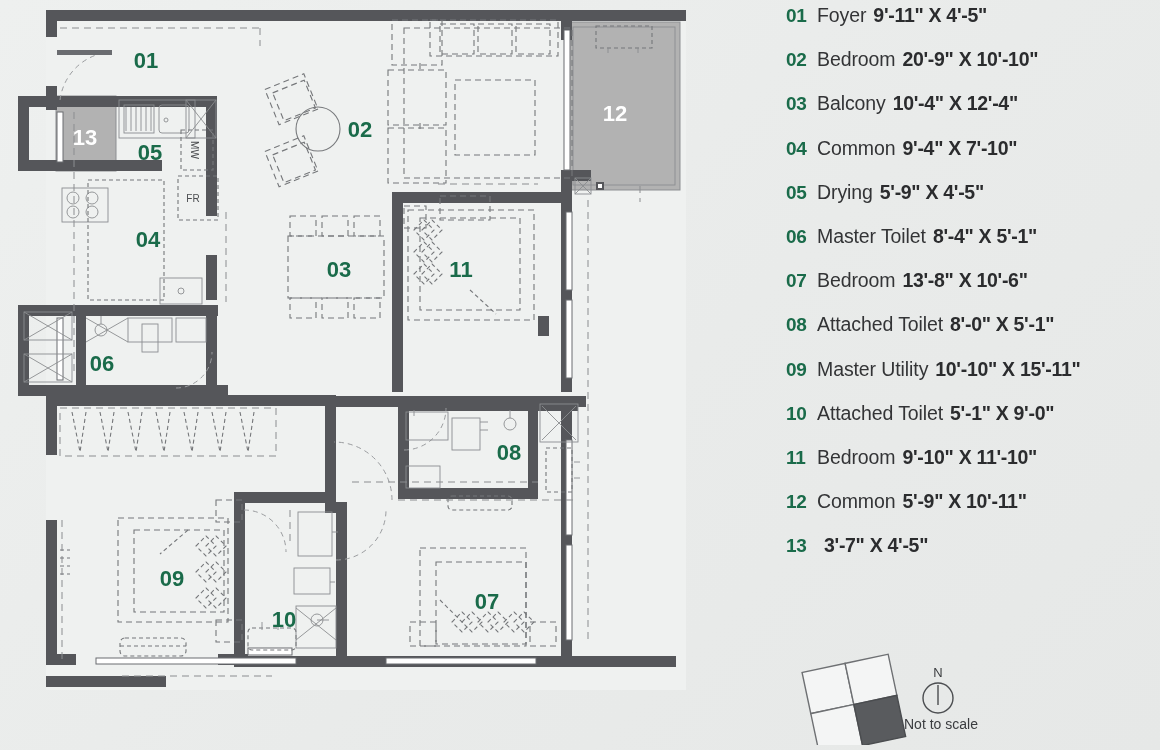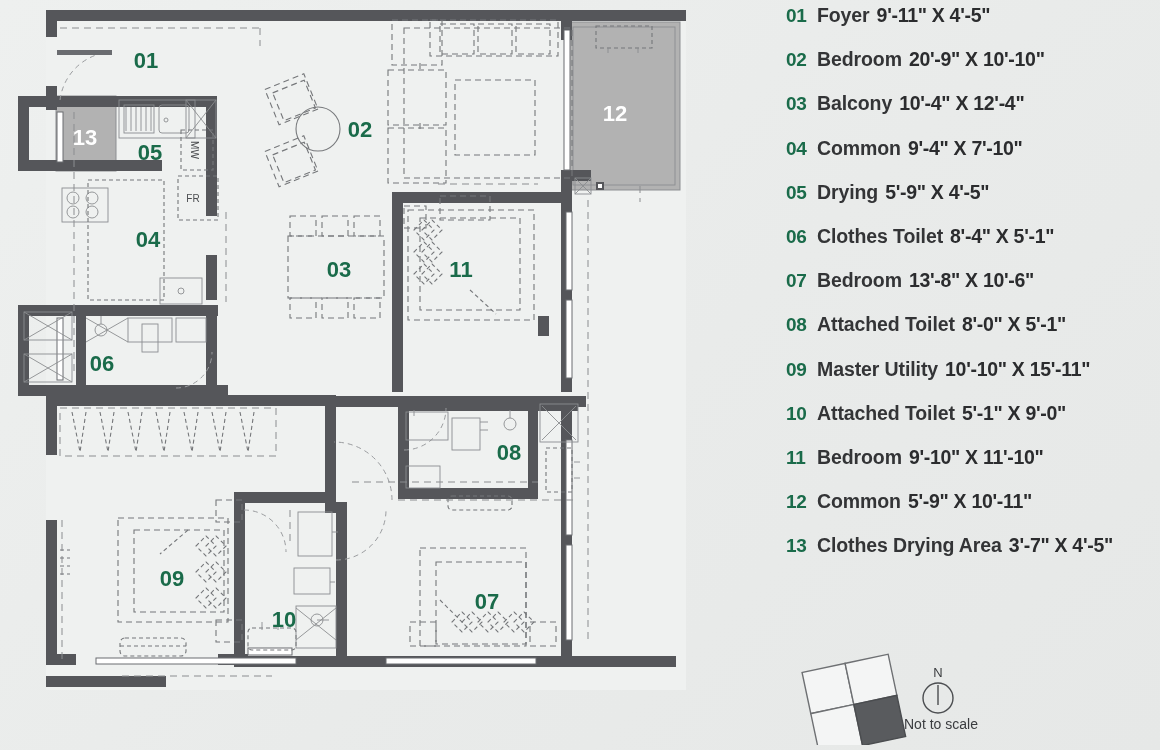--- a/index.html
+++ b/index.html
@@ -51,21 +51,21 @@
     color: #1a6b4a;
     font-weight: bold;
     font-size: 19px;
     width: 31px;
     flex: 0 0 31px;
     letter-spacing: -0.2px;
   }
   .legend-name {
     color: #333436;
     font-size: 19.5px;
-    font-weight: 700;
+    font-weight: 400;
     letter-spacing: -0.1px;
   }
   .legend-dim {
     color: #2b2c2e;
     font-size: 19.5px;
     font-weight: bold;
     margin-left: 7px;
     letter-spacing: -0.3px;
   }
 
@@ -453,21 +453,21 @@
           <span class="legend-name">Common</span>
           <span class="legend-dim">9'-4" X 7'-10"</span>
         </div>
         <div class="legend-row">
           <span class="legend-num">05</span>
           <span class="legend-name">Drying</span>
           <span class="legend-dim">5'-9" X 4'-5"</span>
         </div>
         <div class="legend-row">
           <span class="legend-num">06</span>
-          <span class="legend-name">Clothes Toilet</span>
+          <span class="legend-name">Master Toilet</span>
           <span class="legend-dim">8'-4" X 5'-1"</span>
         </div>
         <div class="legend-row">
           <span class="legend-num">07</span>
           <span class="legend-name">Bedroom</span>
           <span class="legend-dim">13'-8" X 10'-6"</span>
         </div>
         <div class="legend-row">
           <span class="legend-num">08</span>
           <span class="legend-name">Attached Toilet</span>
@@ -488,21 +488,20 @@
           <span class="legend-name">Bedroom </span>
           <span class="legend-dim">9'-10" X 11'-10"</span>
         </div>
         <div class="legend-row">
           <span class="legend-num">12</span>
           <span class="legend-name">Common</span>
           <span class="legend-dim">5'-9" X 10'-11"</span>
         </div>
         <div class="legend-row">
           <span class="legend-num">13</span>
-          <span class="legend-name">Clothes Drying Area</span>
           <span class="legend-dim">3'-7" X 4'-5"</span>
         </div>
       </div>
 
     <div id="keyplan">
       <svg width="360" height="100" viewBox="0 0 360 100">
         <g transform="rotate(-12 70 50)">
           <rect x="18" y="16" width="44" height="42" fill="#f4f5f5" stroke="#6e7073" stroke-width="1.4"></rect>
           <rect x="62" y="16" width="44" height="42" fill="#f4f5f5" stroke="#6e7073" stroke-width="1.4"></rect>
           <rect x="18" y="58" width="44" height="42" fill="#f4f5f5" stroke="#6e7073" stroke-width="1.4"></rect>

